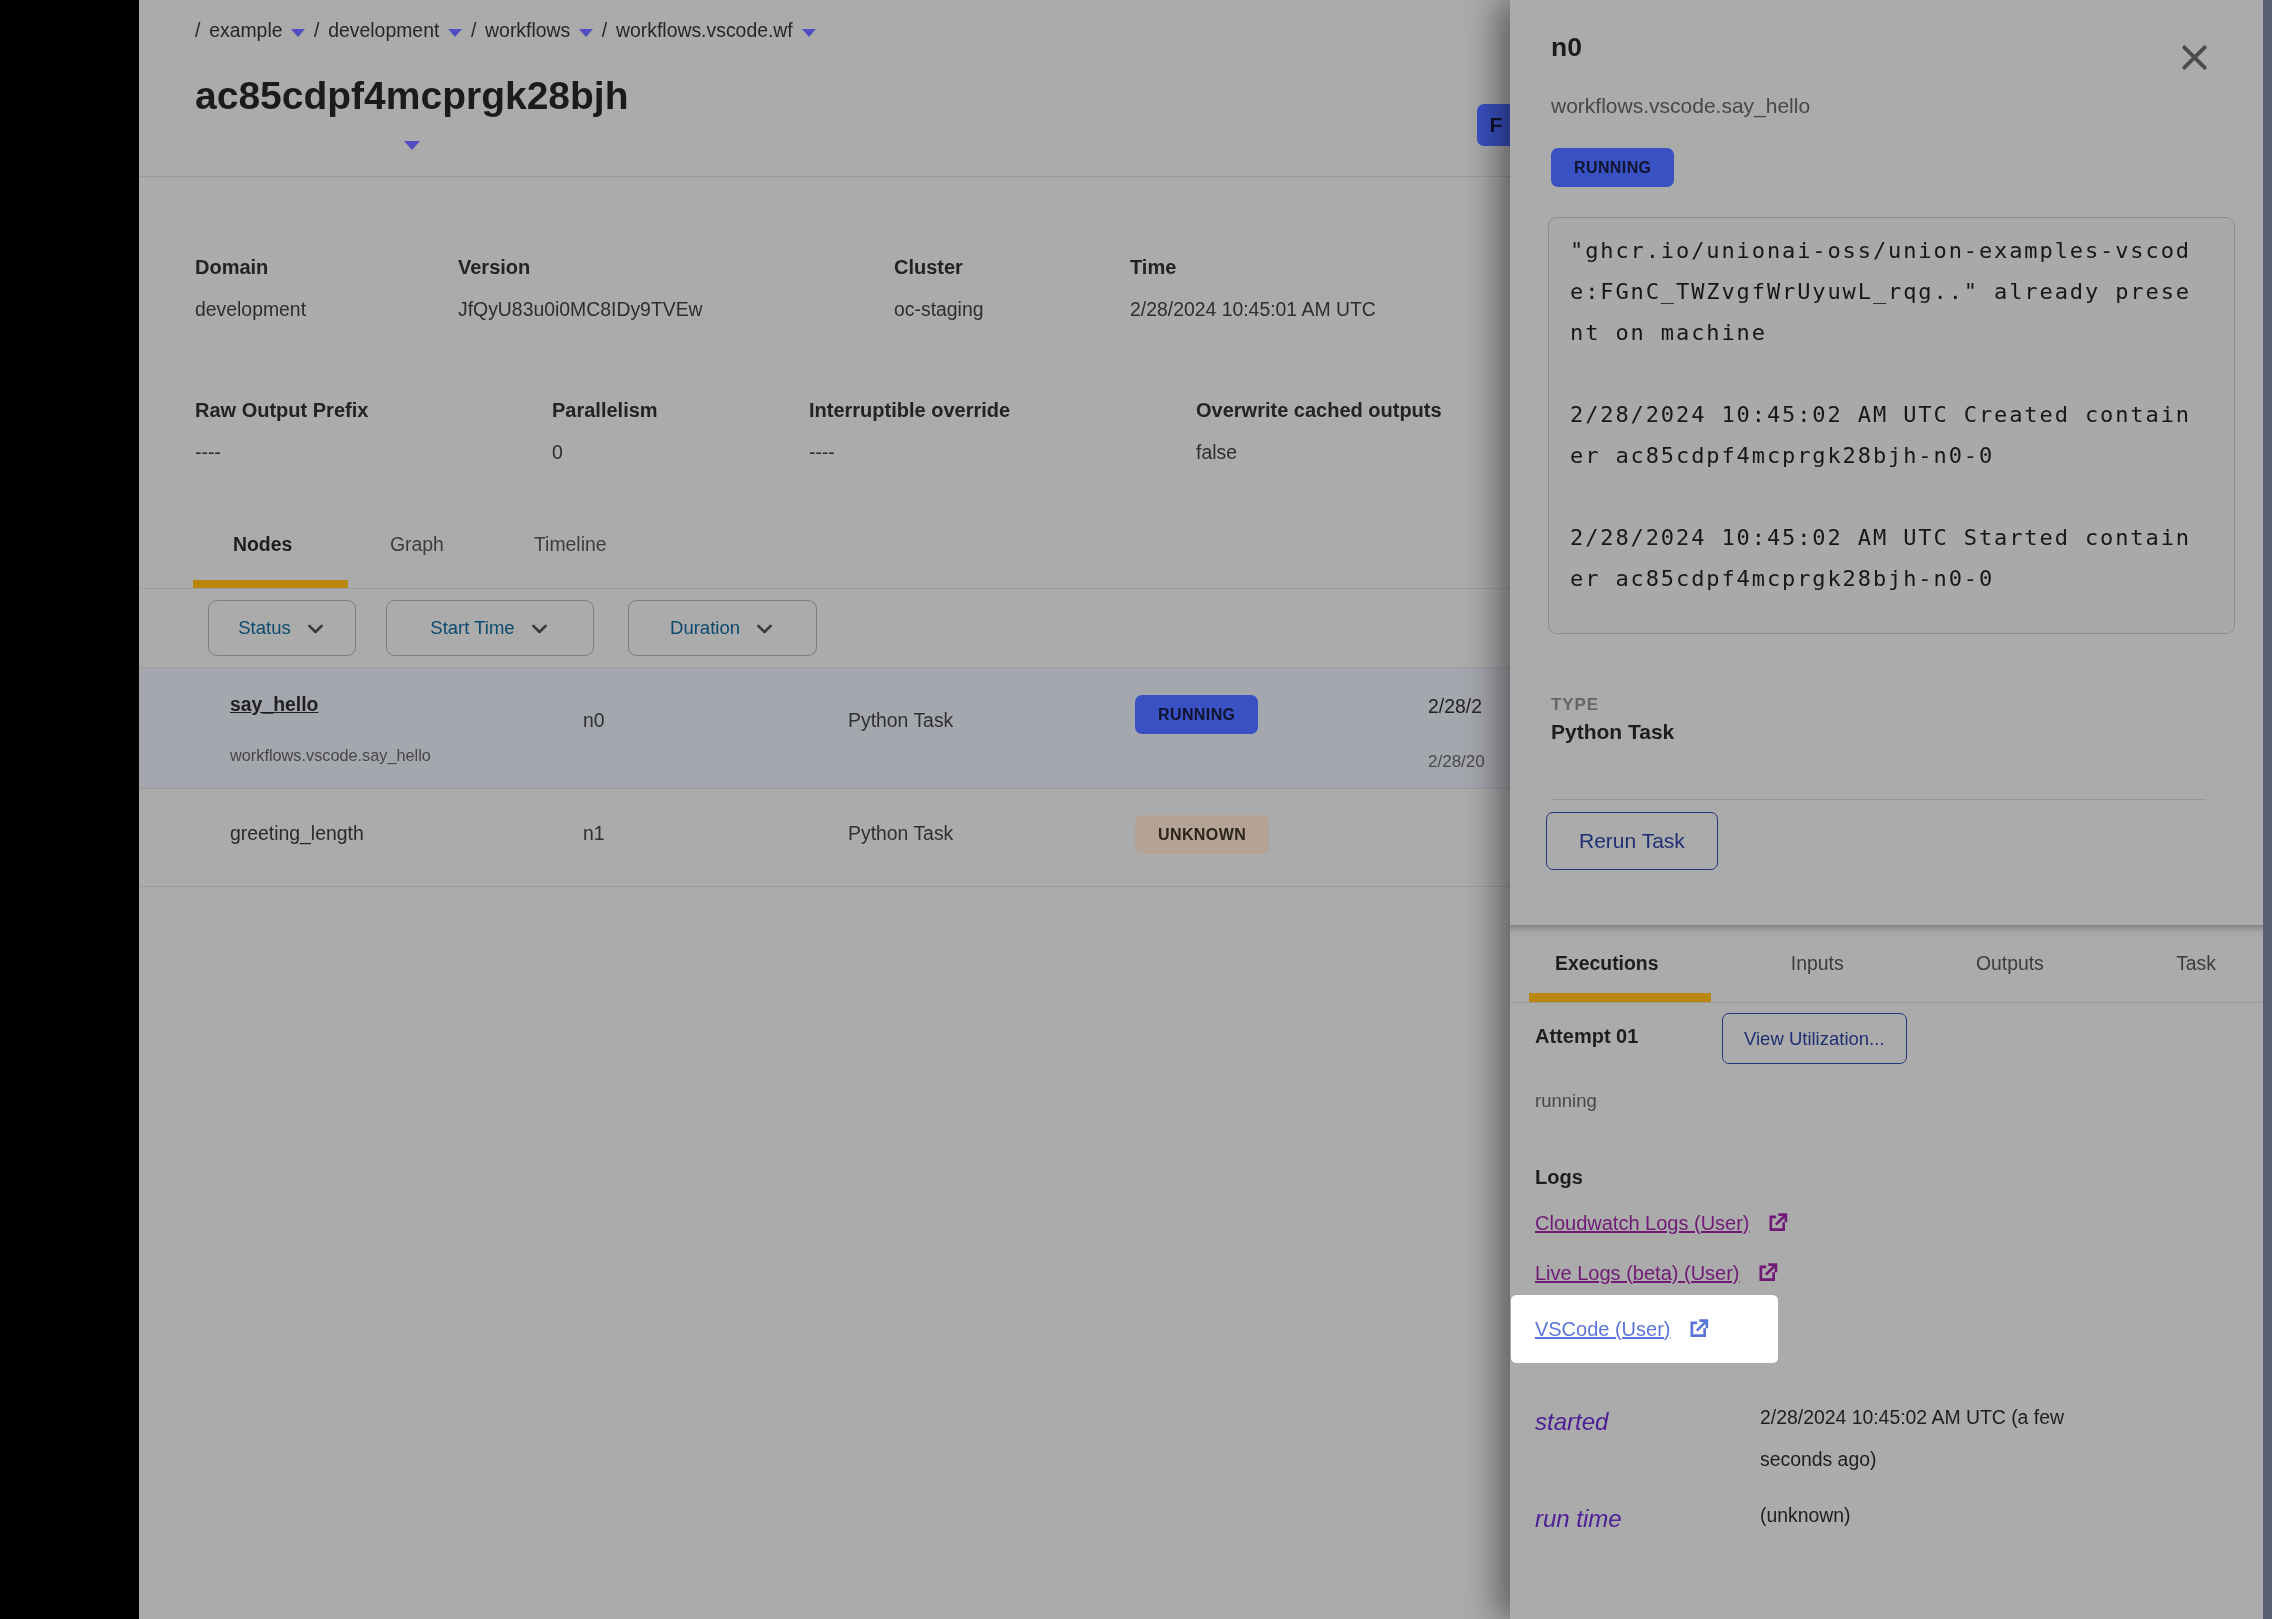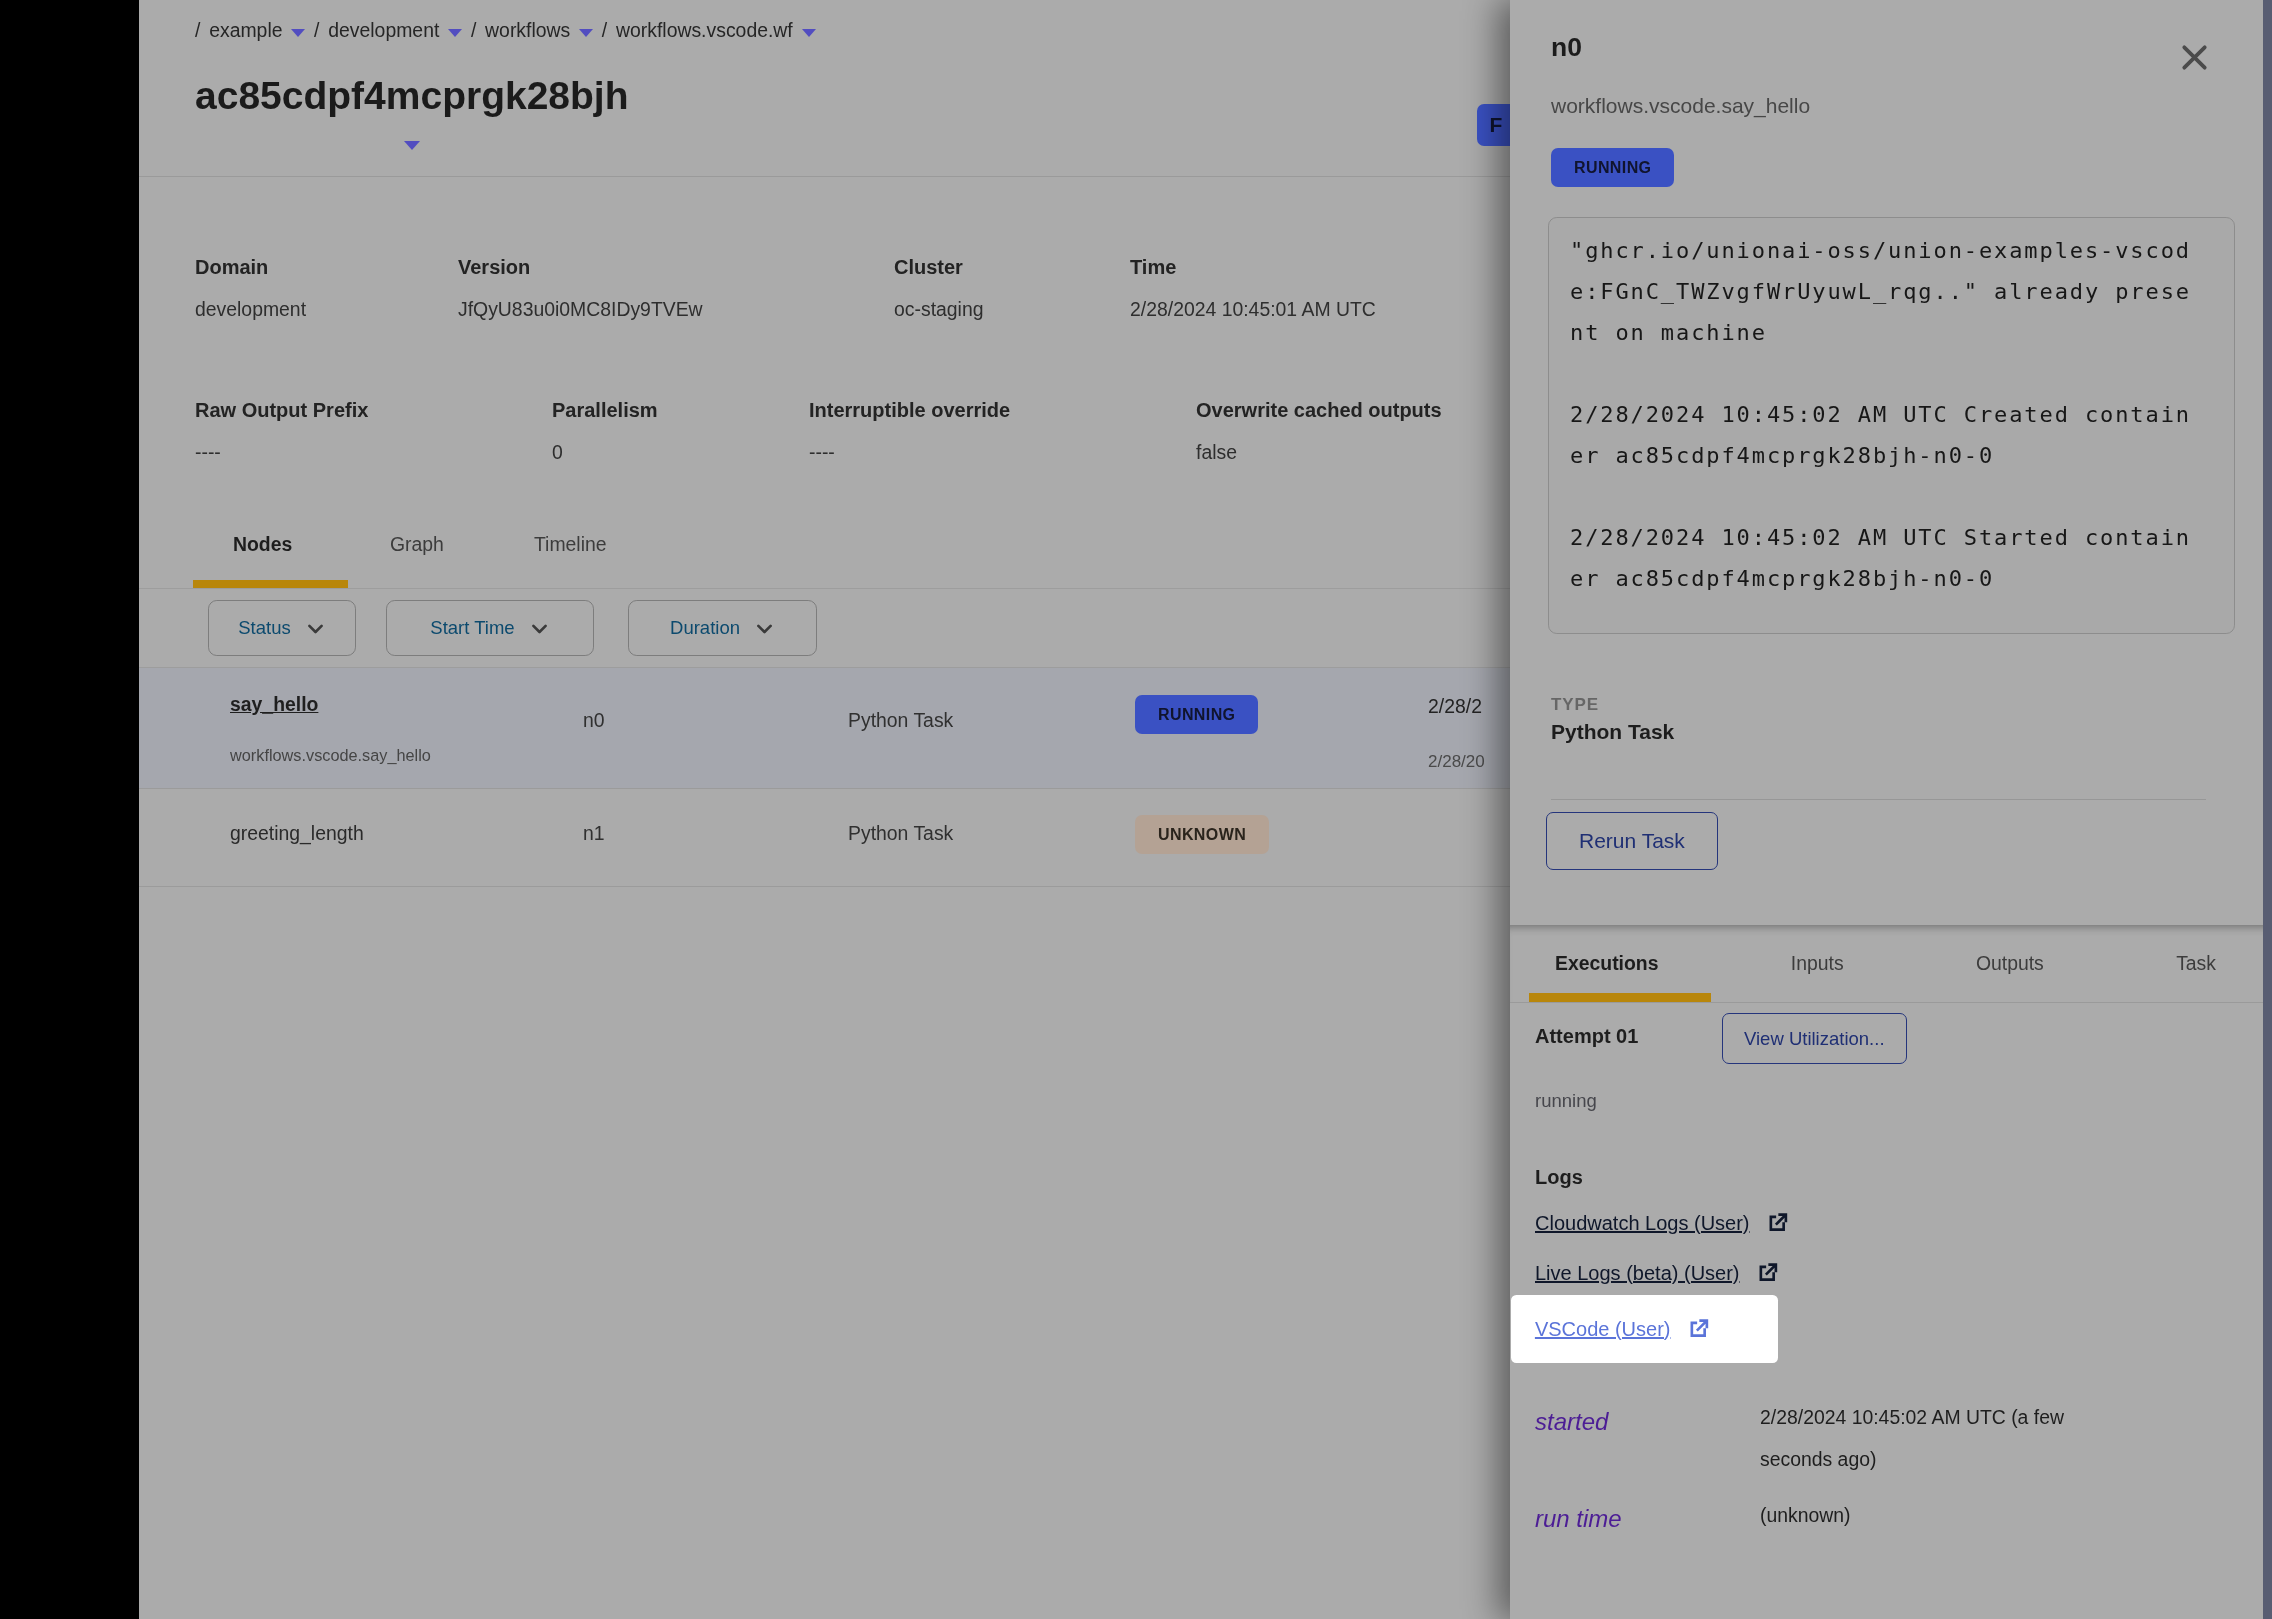--- a/index.html
+++ b/index.html
@@ -75,21 +75,21 @@
 
   .panel-tabs { left:0; top:925px; width:762px; height:78px; display:flex; align-items:center; justify-content:space-between;
                 padding:0 56px 0 45px; box-shadow:inset 0 8.8px 8.8px -7px rgba(0,0,0,0.35); border-bottom:0.9px solid #9a9a9a; }
   .ptab-underline { left:18.5px; top:993px; width:182px; height:8.8px; background:#b8860b; z-index:2; }
 
   .attempt { left:25px; top:1025px; font-size:20px; font-weight:600; color:#1e1e1e; }
   .view-util { left:212px; top:1013px; height:51px; padding:0 21px; font-size:18.5px; }
   .phase { left:25px; top:1090px; font-size:18.5px; color:#46464c; }
   .logs-h { left:25px; top:1166px; font-size:20px; font-weight:600; color:#1d1d1d; }
 
-  .loglink { display:inline-flex; align-items:center; gap:14px; font-size:20px; color:#0f172a; text-decoration:underline; }
+  .loglink { display:inline-flex; align-items:center; gap:14px; font-size:20px; color:#701a75; text-decoration:underline; }
   .loglink svg { width:26.5px; height:26.5px; flex:none; }
   .link1 { left:25px; top:1210px; }
   .link2 { left:25px; top:1260px; }
 
   .spotlight { left:0.9px; top:1295px; width:267px; height:68px; background:#ffffff; border-radius:5.3px;
                display:flex; align-items:center; padding-left:24px; z-index:5; }
   .spotlight .loglink { color:#5b74d9; }
 
   .kv-label { font-size:24px; color:#4c1d95;font-style:italic; }
   .kv-value { font-size:19.4px; color:#1e1e1e; line-height:42px; }

